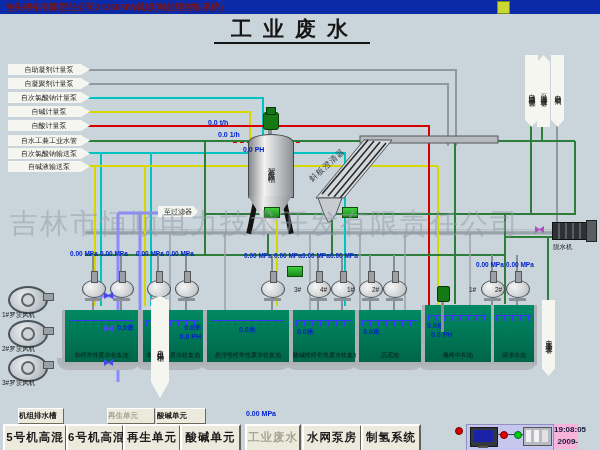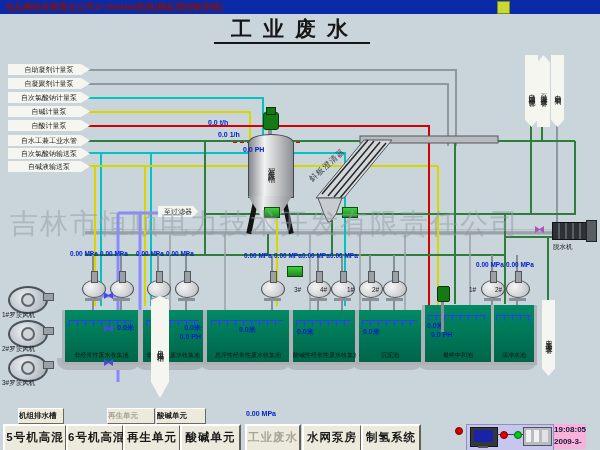--- a/index.html
+++ b/index.html
@@ -80,22 +80,22 @@
   .pvalve{position:absolute;width:9px;height:7px;background:#b050c0;z-index:6;
           clip-path:polygon(0 0,50% 42%,100% 0,100% 100%,50% 58%,0 100%);}
   
   .btn-sm{position:absolute;height:14px;background:#eceadc;border:1px solid;border-color:#ffffff #6a6a5a #6a6a5a #ffffff;
           font-size:7.5px;font-weight:bold;color:#222;line-height:14px;z-index:10;white-space:nowrap;}
   .btn-lg{position:absolute;top:424px;height:24px;background:#eceadc;border:2px solid;border-color:#ffffff #62625a #62625a #ffffff;
           font-size:11.5px;font-weight:bold;color:#1a1a1a;text-align:center;line-height:22px;letter-spacing:1px;z-index:10;white-space:nowrap;}
   .btn-dis{color:#a8a494 !important;}
   .statusdot{position:absolute;width:6px;height:6px;border-radius:50%;background:#d00000;border:1px solid #700;z-index:10;}
   .monpanel{position:absolute;left:466px;top:424px;width:86px;height:25px;background:#c6c6ee;border:1px solid #8f8fc0;z-index:10;}
-  .timepanel{position:absolute;left:554px;top:424px;width:32px;height:25px;background:#f7b3d9;z-index:10;
-             font-size:8px;font-weight:bold;color:#16163c;text-align:left;line-height:12px;}
+  .timepanel{position:absolute;left:554px;top:424px;width:24px;height:25px;background:#f7b3d9;z-index:10;
+             font-size:8px;font-weight:bold;color:#16163c;text-align:right;line-height:12px;}
   svg text{font-family:"Liberation Sans", sans-serif;}
 </style>
 </head>
 <body>
 
 <div class="screen">
 
   <svg class="abs" width="600" height="450" style="left:0;top:0;z-index:1;" fill="none">
     <g stroke="#8f979f" stroke-width="2">
       <path d="M88 70 H456 V146"></path>

